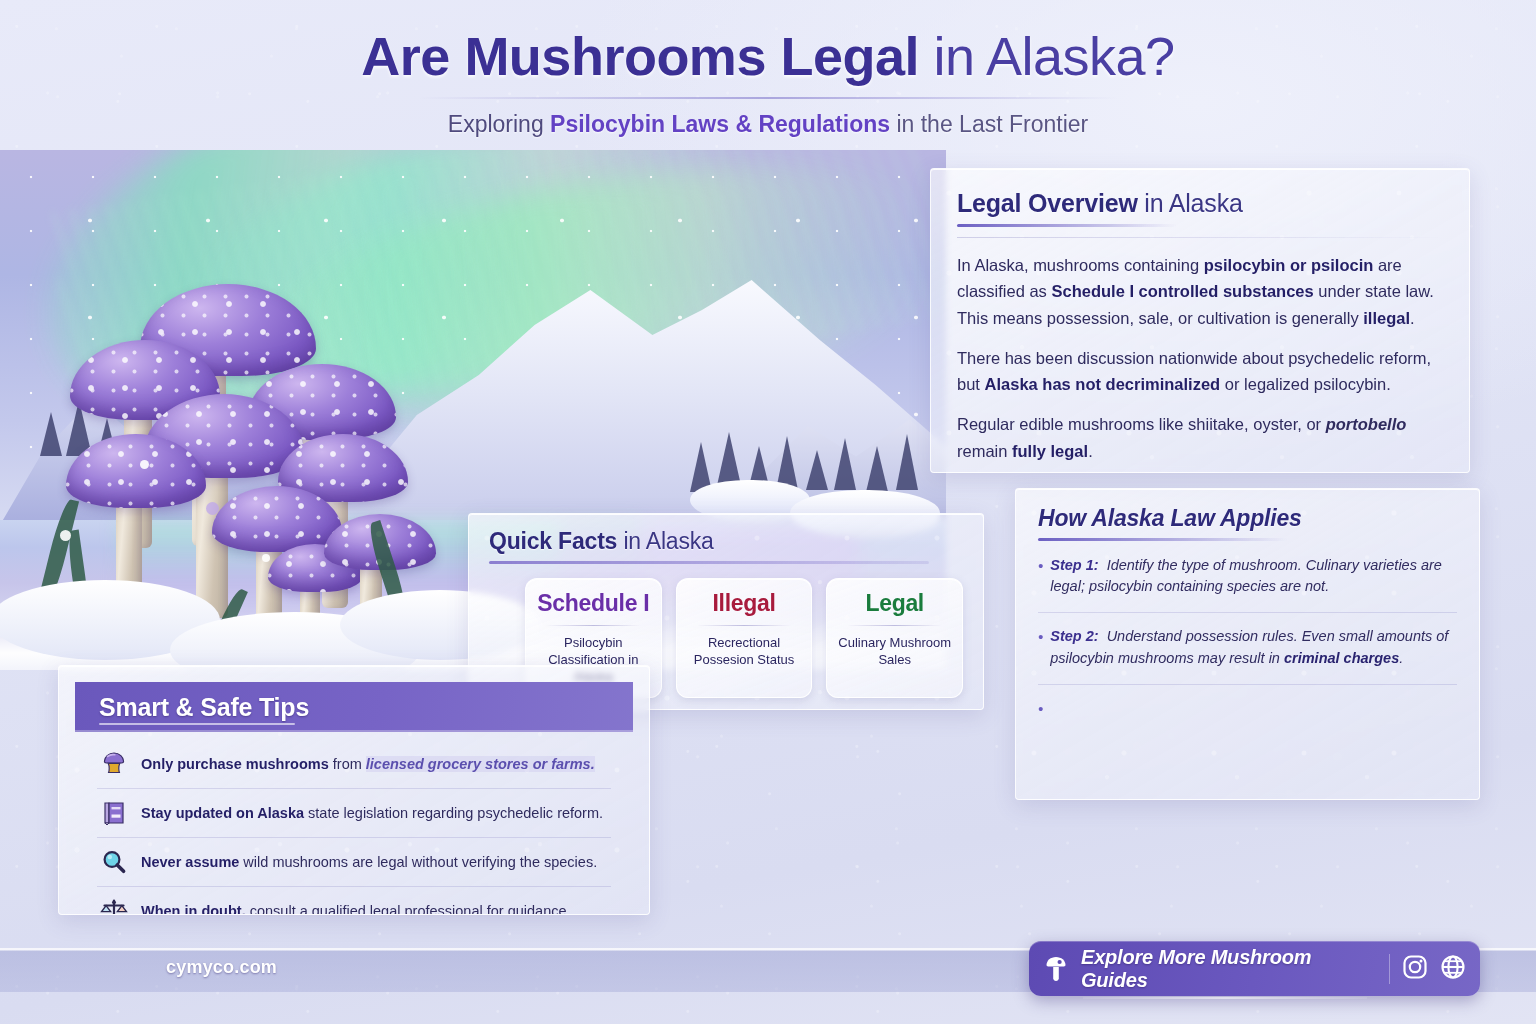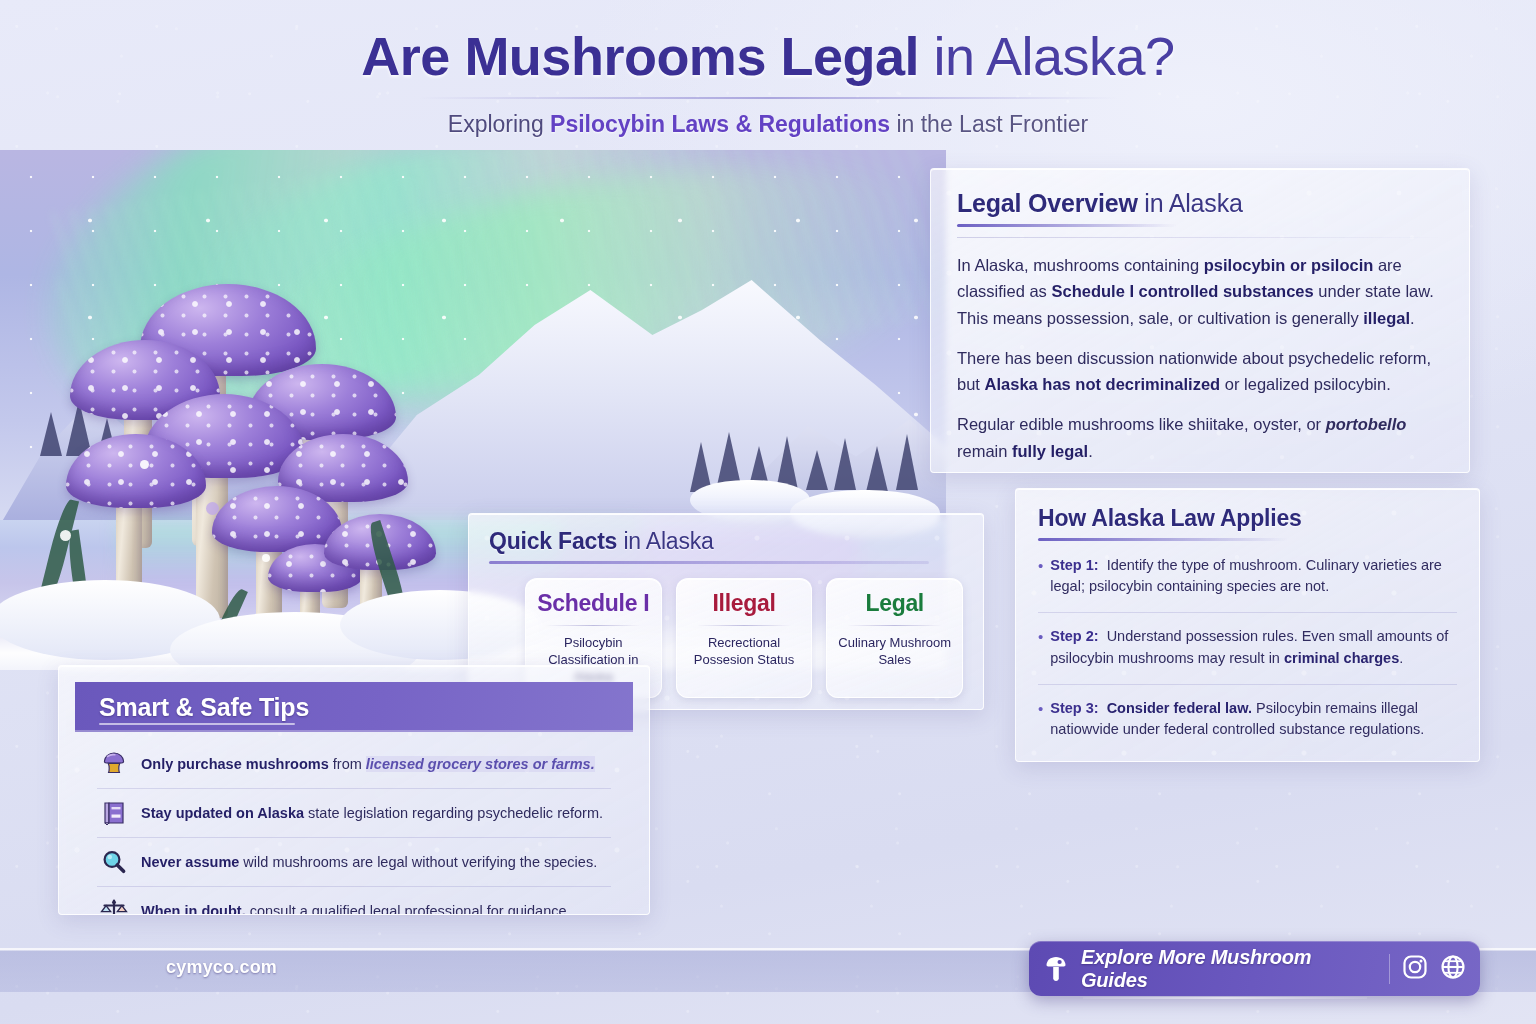--- a/index.html
+++ b/index.html
@@ -147,21 +147,21 @@
   .p-div{ height:1px; margin-top:10px; background:linear-gradient(90deg, rgba(120,115,185,.3), rgba(120,115,185,.12) 70%, rgba(120,115,185,0));}
 
   
   #legal-overview{ left:930px; top:168px; width:540px; height:305px; padding:20px 26px 16px; }
   .para{ font-size:16.5px; line-height:1.62; color:#2f2b5e; margin-top:13px; }
   .para:first-of-type{ margin-top:14px; }
   .para b{ font-weight:700; color:#241f66; }
   .para i{ font-style:italic; font-weight:600; }
 
   
-  #how-applies{ left:1015px; top:488px; width:465px; height:274px; padding:16px 22px 10px; }
+  #how-applies{ left:1015px; top:488px; width:465px; height:312px; padding:16px 22px 10px;font-style:italic; }
   #how-applies .p-title{ font-size:23px; }
   .step{ display:flex; gap:7px; margin-top:14px; font-size:14.5px; line-height:1.5; color:#312c60; }
   .step + .step{ border-top:1px solid rgba(120,115,185,.22); padding-top:13px; }
   .step-dot{ color:#6a5cc0; font-size:15px; line-height:1.45; flex:0 0 auto; }
   .step-body{ flex:1; }
   .step-label{ font-weight:700; color:#3b2f8e; margin-right:4px; }
   .step-body b{ font-weight:700; color:#2a2470; }
 
   
   #quick-facts{ left:468px; top:513px; width:516px; height:197px; padding:14px 20px 16px; }
@@ -346,21 +346,20 @@
           <div class="step">
             <span class="step-dot">•</span>
             <span class="step-body"><span class="step-label">Step 1:</span><span> Identify the type of mushroom. Culinary varieties are legal; psilocybin containing species are not.</span></span>
           </div>
           <div class="step">
             <span class="step-dot">•</span>
             <span class="step-body"><span class="step-label">Step 2:</span><span> Understand possession rules. Even small amounts of psilocybin mushrooms may result in </span><b>criminal charges</b><span>.</span></span>
           </div>
           <div class="step">
             <span class="step-dot">•</span>
-            <span class="step-body"><span class="step-label">Step 3:</span><b> Consider federal law.</b><span> Psilocybin remains illegal natiowvide under federal controlled substance regulations.</span></span>
           </div>
         </div>
     </div>
   </section>
 
   <section class="panel" id="quick-facts">
     <div class="p-inner">
       <div class="p-title">
         <span>Quick Facts</span><span class="lt"> in Alaska</span>
       </div>

